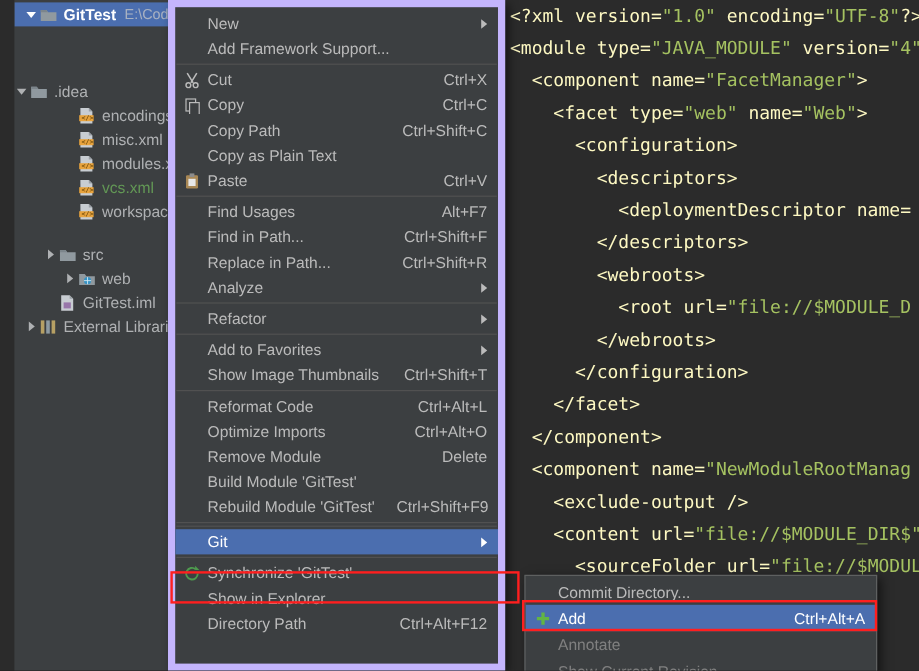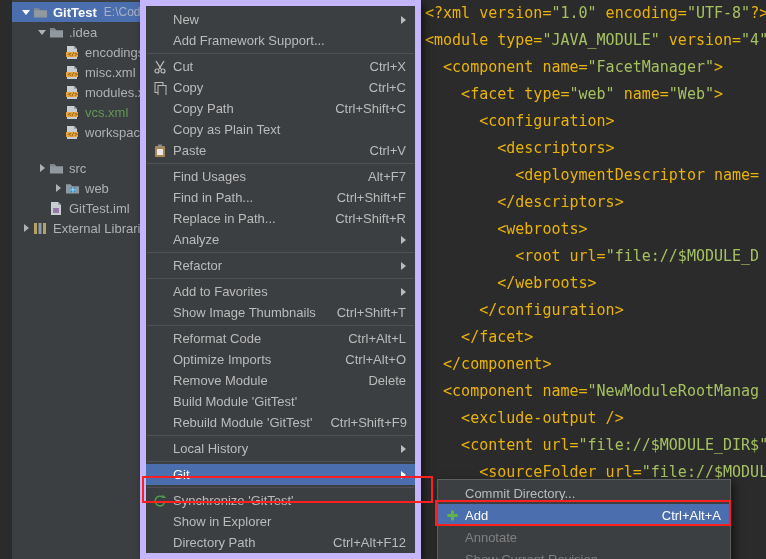--- a/index.html
+++ b/index.html
@@ -26,21 +26,21 @@
     align-items:center; justify-content:center; font-size:12px; line-height:16px; }
   .tree-label { margin-left:5px; color:#AFB1B3; }
   .tree-row.selected .tree-label { color:#FFFFFF; font-weight:bold; }
   .tree-path { margin-left:7px; color:#C8C8C8; opacity:.75; font-size:12px; }
   
   .editor {
     position:absolute; left:210px; top:0; right:0; bottom:0; background:#2B2B2B;
     font-family:"DejaVu Sans Mono", monospace; font-size:15px; line-height:27px;
     white-space:pre; overflow:hidden; padding-left:215px;
   }
-  .tok-tag { color:#eab308; }
+  .tok-tag { color:#fef9c3; }
   .tok-str { color:#A5C261; }
   
   .context-menu {
     position:absolute; left:140px; top:0; width:281px; height:100%;
     background:#3C3F41; border:6px solid #c4b5fd; box-shadow:3px 3px 8px rgba(0,0,0,.55);
     padding-top:3px; z-index:10; overflow:hidden;
   }
   .git-submenu {
     position:absolute; left:437px; top:479px; width:294px; height:92px;
     background:#3C3F41; border:1px solid #5E6060; box-shadow:3px 3px 8px rgba(0,0,0,.55);
@@ -74,21 +74,21 @@
       <span class="icon" id="root-icon">
           <svg width="15" height="14" viewBox="0 0 16 15">
             <path d="M1 3.5h5l1.5 2H15v8H1z" fill="#90999F"></path>
             <path d="M1 3.5h5l1.5 2H1z" fill="#7C858B"></path>
           </svg>
         </span>
       <span class="tree-label">GitTest</span>
       <span class="tree-path">E:\Code_IDEA\GitTest</span>
     </div>
     <div id="project-tree">
-        <div class="tree-row" style="padding-left: 24px;">
+        <div class="tree-row" style=" margin-top: 44px;">
           <span class="tree-arrow down"></span>
           <span class="icon">
             <svg width="15" height="14" viewBox="0 0 16 15">
               <path d="M1 3.5h5l1.5 2H15v8H1z" fill="#90999F"></path>
               <path d="M1 3.5h5l1.5 2H1z" fill="#7C858B"></path>
             </svg>
           </span>
           <span class="tree-label">.idea</span>
         </div>
         <div class="tree-row" style="padding-left: 40px;">
@@ -327,26 +327,20 @@
         <span class="mi-label">Build Module 'GitTest'</span>
         <span class="mi-fill"></span>
       </div>
       <div class="menu-item">
         <span class="icon"></span>
         <span class="mi-label">Rebuild Module 'GitTest'</span>
         <span class="mi-fill"></span>
         <span class="mi-shortcut">Ctrl+Shift+F9</span>
       </div>
       <div class="menu-sep"></div>
-      <div class="menu-item">
-        <span class="icon"></span>
-        <span class="mi-label">Local History</span>
-        <span class="mi-fill"></span>
-        <span class="mi-arrow"></span>
-      </div>
       <div class="menu-sep"></div>
       <div class="menu-item selected">
         <span class="icon"></span>
         <span class="mi-label">Git</span>
         <span class="mi-fill"></span>
         <span class="mi-arrow"></span>
       </div>
       <div class="menu-sep"></div>
       <div class="menu-item">
         <span class="icon">

